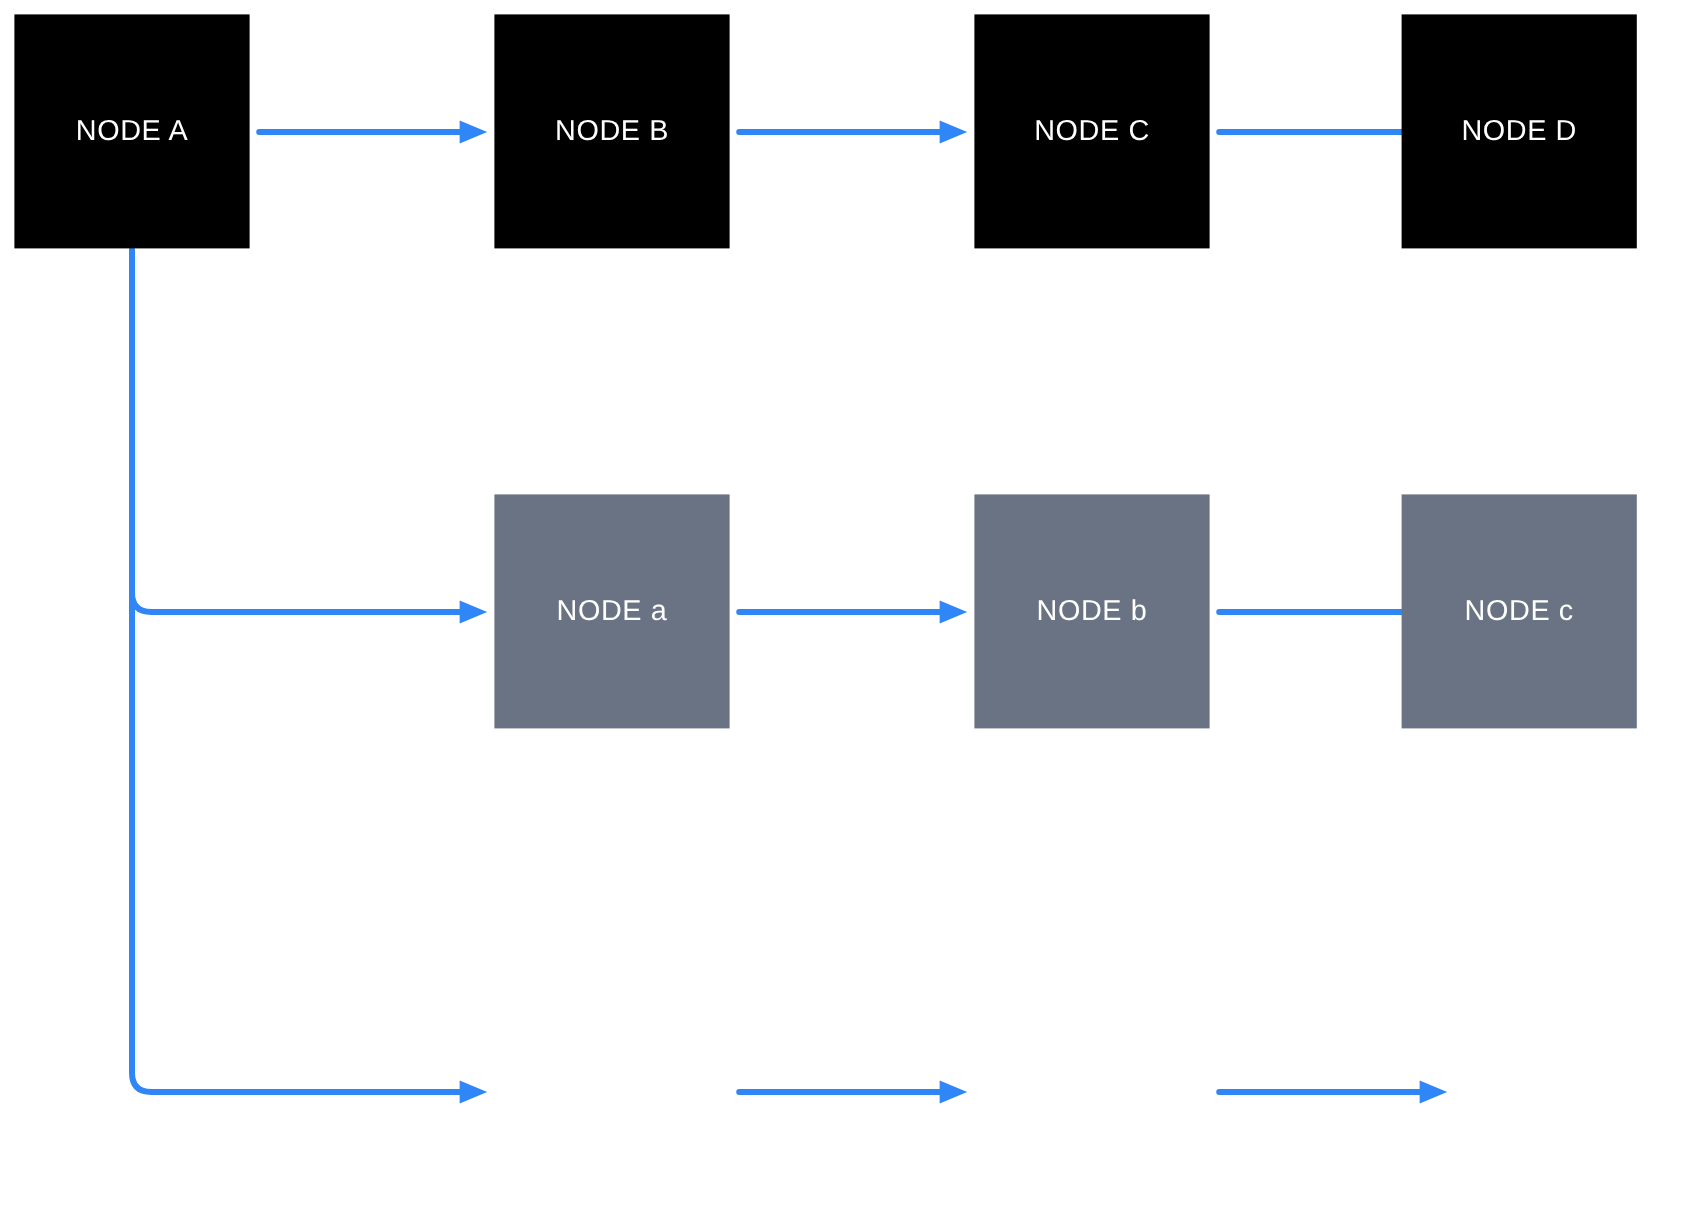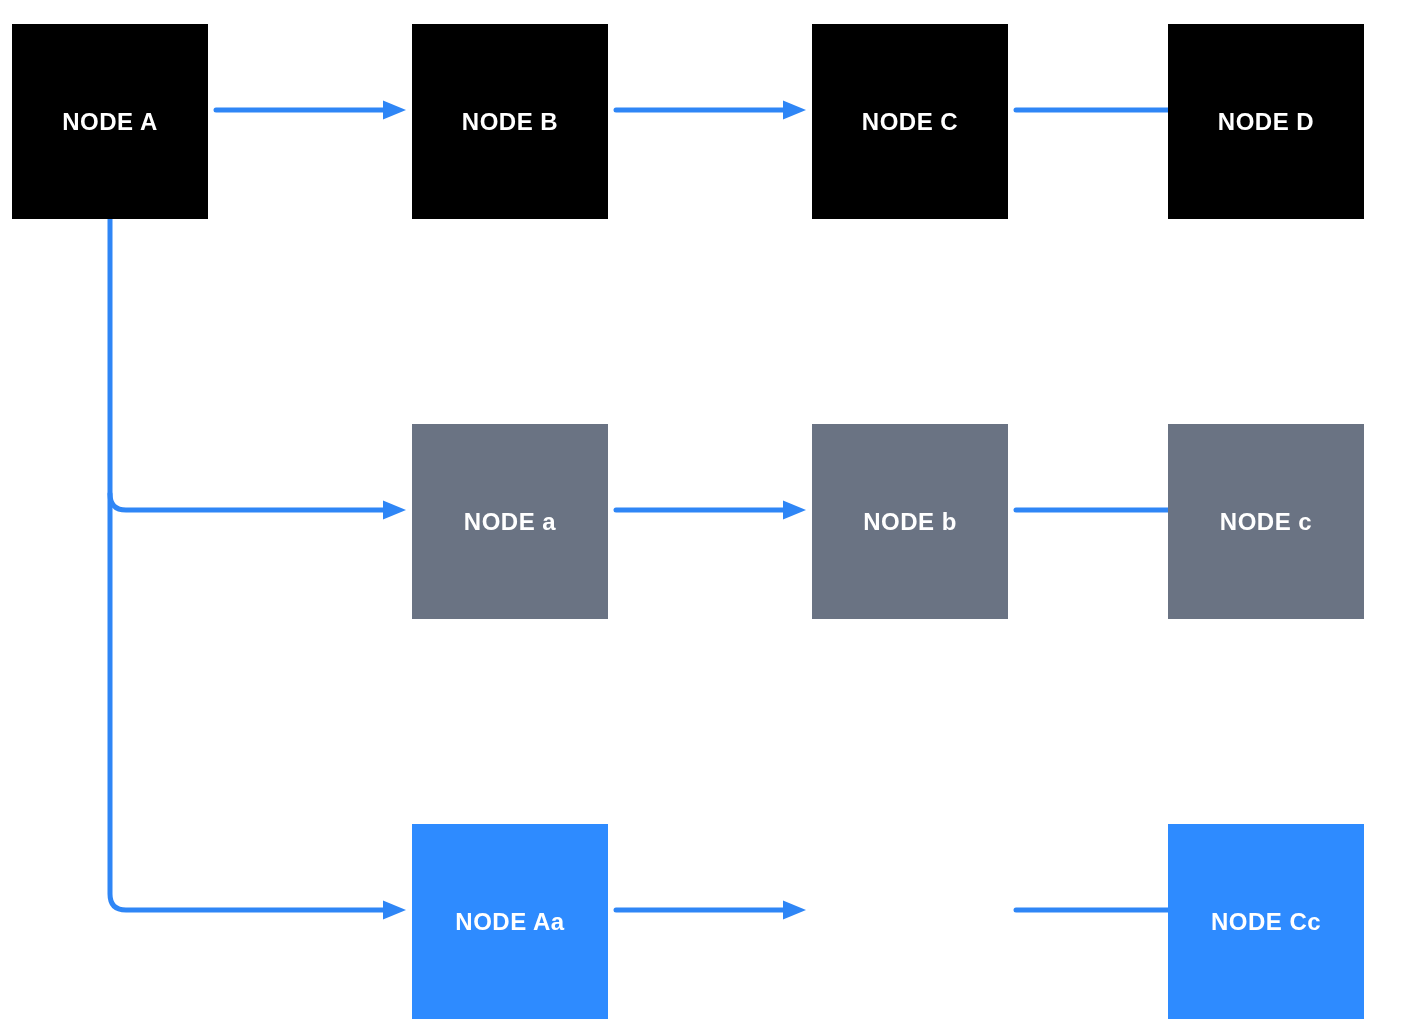--- a/index.html
+++ b/index.html
@@ -21,25 +21,24 @@
     pointer-events: none;
   }
   .node {
     position: absolute;
     width: 196px; height: 195px;
     display: flex;
     align-items: center;
     justify-content: center;
     color: var(--label-color, #ffffff);
     font-size: 24px;
-    font-weight: 700;
+    font-weight: 400;
     letter-spacing: 0.5px;
     white-space: nowrap;
     user-select: none;
-    margin-top: 12px;
   }
   .row0 { top: 12px;  background: var(--row0-color, #000000); }
   .row1 { top: 412px; background: var(--row1-color, #6a7383); }
   .row2 { top: 812px; background: var(--row2-color, #2e8bff); }
   .col0 { left: 12px; }
   .col1 { left: 412px; }
   .col2 { left: 812px; }
   .col3 { left: 1168px; }
   .edge-line { stroke: var(--arrow-color, #2f86f6); stroke-width: 5; fill: none; stroke-linecap: round; }
   .edge-head { fill: var(--arrow-color, #2f86f6); stroke: none; }
@@ -95,16 +94,14 @@
 
   <div class="node row0 col0">NODE A</div>
   <div class="node row0 col1">NODE B</div>
   <div class="node row0 col2">NODE C</div>
   <div class="node row0 col3">NODE D</div>
 
   <div class="node row1 col1">NODE a</div>
   <div class="node row1 col2">NODE b</div>
   <div class="node row1 col3">NODE c</div>
 
-  <div class="node row2 col1">NODE Aa</div>
-  <div class="node row2 col3">NODE Cc</div>
 
 </div>
 
 </body></html>

